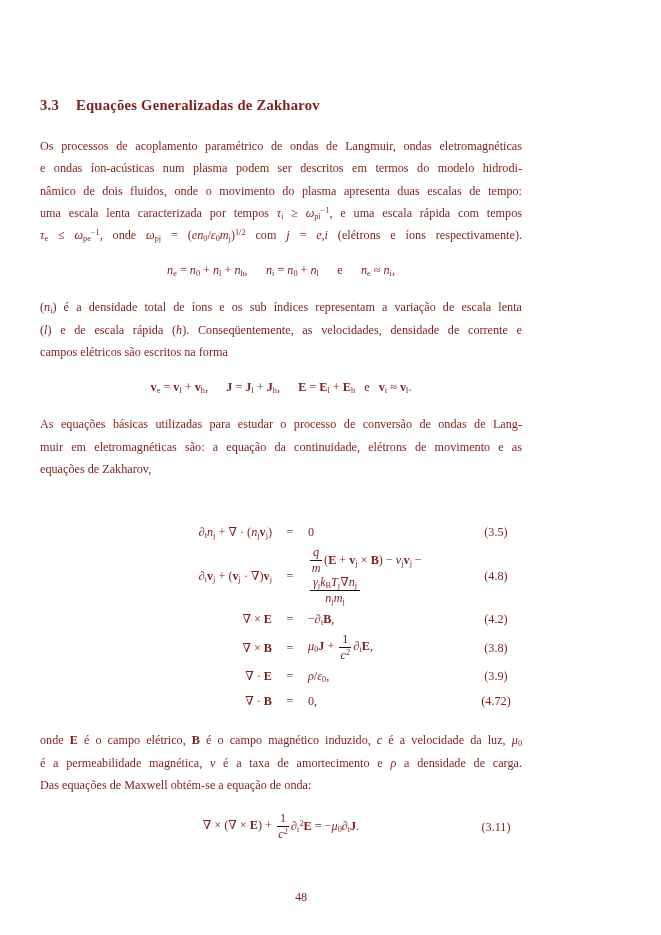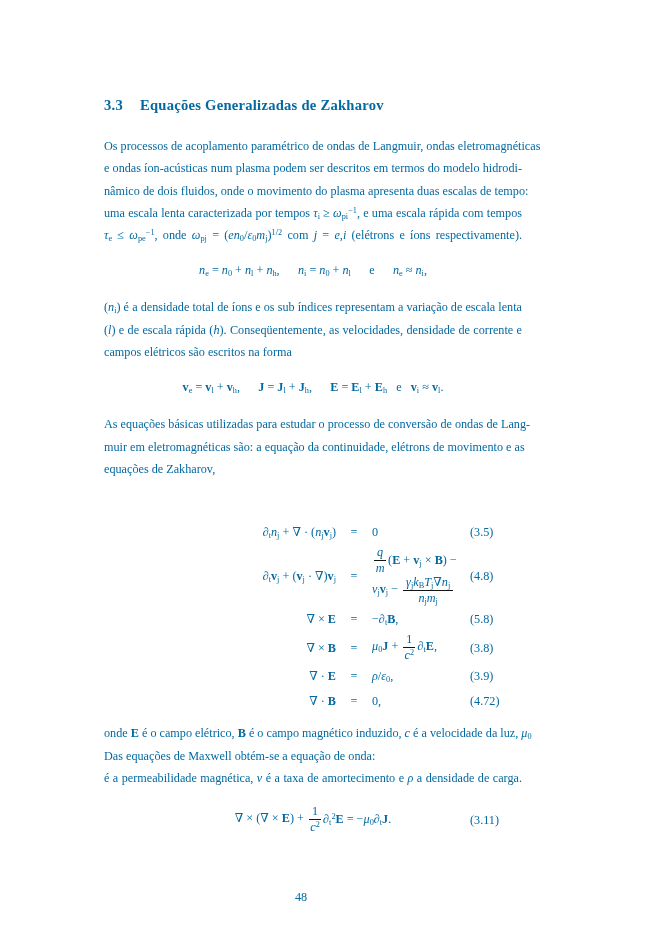--- a/index.html
+++ b/index.html
@@ -6,24 +6,24 @@
     margin: 0;
     padding: 0;
     background: #ffffff;
   }
   .page {
     position: relative;
     width: 603px;
     height: 935px;
     box-sizing: border-box;
     background: #ffffff;
-    color: #0369a1;
+    color: #7f1d1d;
     font-family: "Liberation Serif", "DejaVu Serif", serif;
     font-size: 12.2px;
-    padding: 97px 81px 0 104px;
+    padding: 97px 81px 0 40px;
     overflow: hidden;
   }
   
   .heading {
     font-size: 14.6px;
     font-weight: bold;
     margin: 0 0 21px 0;
     letter-spacing: 0.25px;
   }
   .heading .sec-num { margin-right: 17px; }
@@ -68,22 +68,22 @@
   .eq-row {
     display: grid;
     grid-template-columns: 232px 36px 1fr 52px;
     align-items: center;
     margin: 3px 0;
     line-height: 22px;
   }
   .eq-lhs { text-align: right; }
   .eq-rel { text-align: center; }
   .eq-rhs { text-align: left; }
-  .eq-tag { text-align: left; }
-  .closing-para { margin-top: 10px; }
+  .eq-tag { text-align: center; }
+  .closing-para { margin-top: 17px; }
   
   .wave-eq {
     display: grid;
     grid-template-columns: 1fr 52px;
     align-items: center;
     margin-top: 16px;
     line-height: 26px;
   }
   .wave-eq .wave-body { text-align: center; padding-left: 52px; }
   
@@ -149,21 +149,21 @@
             <span class="den"><i>n</i><sub>j</sub><i>m</i><sub>j</sub></span>
           </span>
       </span>
       <span class="eq-tag">(4.8)</span>
     </div>
 
     <div class="eq-row">
       <span class="eq-lhs">∇ × <b>E</b></span>
       <span class="eq-rel">=</span>
       <span class="eq-rhs">−∂<sub>t</sub><b>B</b>,</span>
-      <span class="eq-tag">(5.8)</span>
+      <span class="eq-tag">(4.2)</span>
     </div>
 
     <div class="eq-row">
       <span class="eq-lhs">∇ × <b>B</b></span>
       <span class="eq-rel">=</span>
       <span class="eq-rhs">
         <span><i>μ</i><sub>0</sub><b>J</b> + </span><span class="frac">
             <span class="num">1</span>
             <span class="den"><i>c</i><sup>2</sup></span>
           </span><span>∂<sub>t</sub><b>E</b>,</span>
@@ -182,22 +182,22 @@
       <span class="eq-lhs">∇ · <b>B</b></span>
       <span class="eq-rel">=</span>
       <span class="eq-rhs">0,</span>
       <span class="eq-tag">(4.72)</span>
     </div>
 
   </div>
 
   <div class="para closing-para">
     <div class="line">onde <b>E</b> é o campo elétrico, <b>B</b> é o campo magnético induzido, <i>c</i> é a velocidade da luz, <i>μ</i><sub>0</sub></div>
+    <div class="line">é a permeabilidade magnética, <i>ν</i> é a taxa de amortecimento e <i>ρ</i> a densidade de carga.</div>
     <div class="line last">Das equações de Maxwell obtém-se a equação de onda:</div>
-    <div class="line">é a permeabilidade magnética, <i>ν</i> é a taxa de amortecimento e <i>ρ</i> a densidade de carga.</div>
   </div>
 
   <div class="wave-eq">
     <span class="wave-body">
       <span>∇ × (∇ × <b>E</b>) + </span><span class="frac">
           <span class="num">1</span>
           <span class="den"><i>c</i><sup>2</sup></span>
         </span><span>∂<sub>t</sub><sup>2</sup><b>E</b> = −<i>μ</i><sub>0</sub>∂<sub>t</sub><b>J</b>.</span>
     </span>
     <span class="eq-tag">(3.11)</span>

